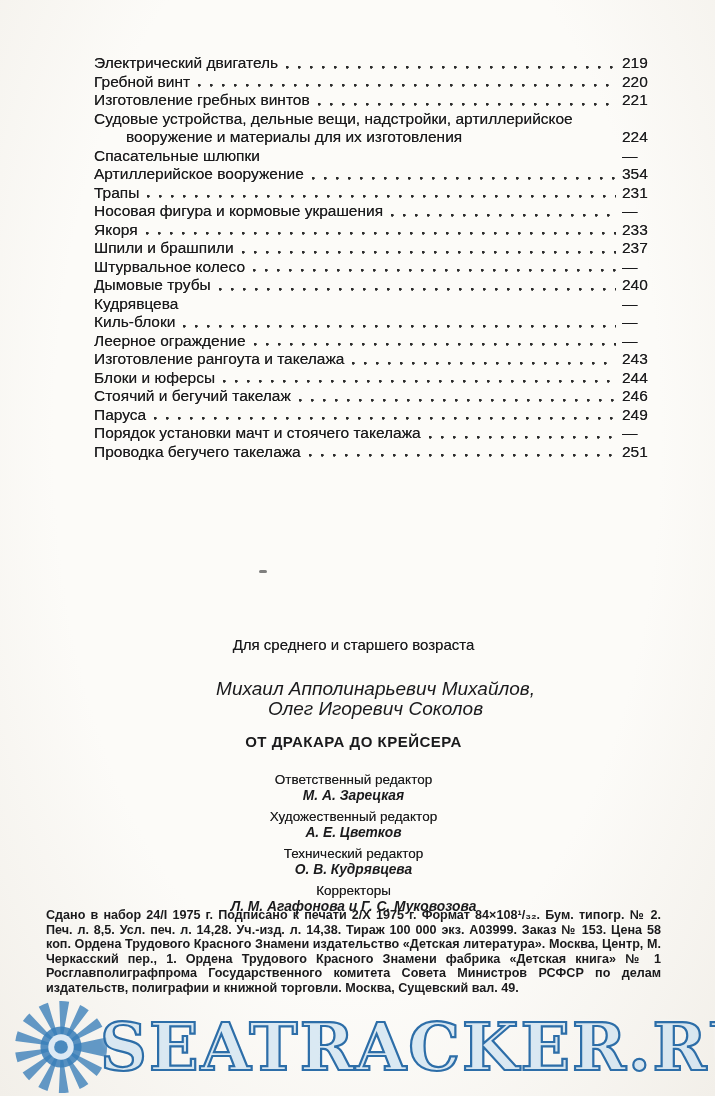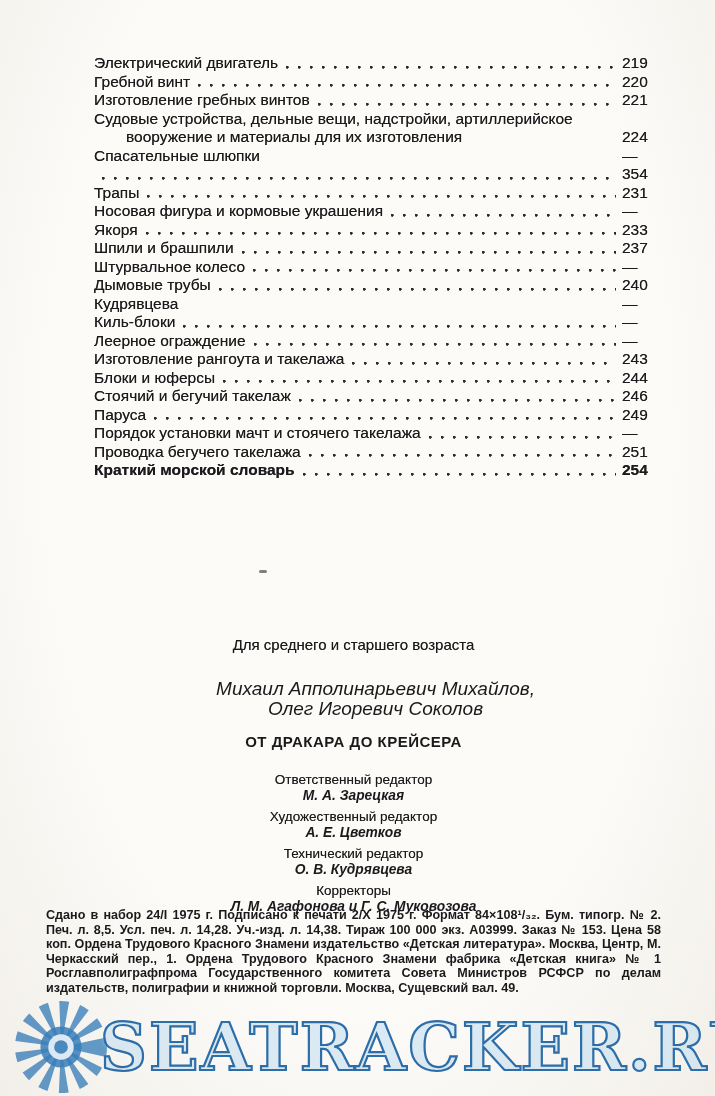--- a/index.html
+++ b/index.html
@@ -112,20 +112,21 @@
         <span class="toc-text">вооружение и материалы для их изготовления</span>
         <span class="leader"></span>
         <span class="toc-page">224</span>
       </div>
       <div class="toc-row">
         <span class="toc-text">Спасательные шлюпки</span>
         <span class="leader"></span>
         <span class="toc-page">—</span>
       </div>
       <div class="toc-row">
+        <span class="toc-text">Артиллерийское вооружение</span>
         <span class="leader dotted"></span>
         <span class="toc-page">354</span>
       </div>
       <div class="toc-row">
         <span class="toc-text">Трапы</span>
         <span class="leader dotted"></span>
         <span class="toc-page">231</span>
       </div>
       <div class="toc-row">
         <span class="toc-text">Носовая фигура и кормовые украшения</span>
@@ -189,25 +190,20 @@
       </div>
       <div class="toc-row">
         <span class="toc-text">Порядок установки мачт и стоячего такелажа</span>
         <span class="leader dotted"></span>
         <span class="toc-page">—</span>
       </div>
       <div class="toc-row">
         <span class="toc-text">Проводка бегучего такелажа</span>
         <span class="leader dotted"></span>
         <span class="toc-page">251</span>
-      </div>
-      <div class="toc-row bold">
-        <span class="toc-text">Краткий морской словарь</span>
-        <span class="leader dotted"></span>
-        <span class="toc-page">254</span>
       </div>
     </section>
 
   <div class="speck"></div>
 
   <section class="colophon">
     <div class="audience">Для среднего и старшего возраста</div>
     <div class="authors">
       <div>Михаил Апполинарьевич Михайлов,</div>
       <div>Олег Игоревич Соколов</div>

